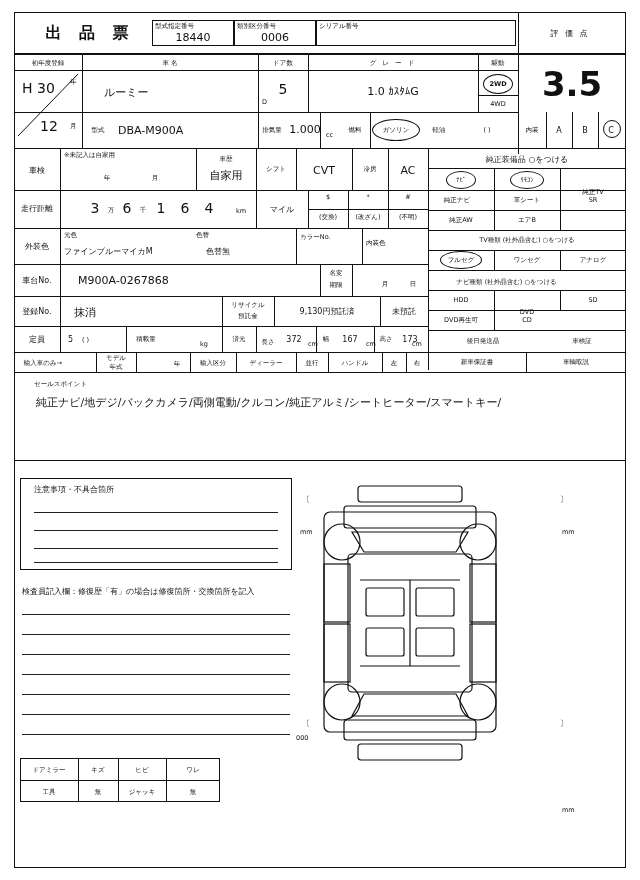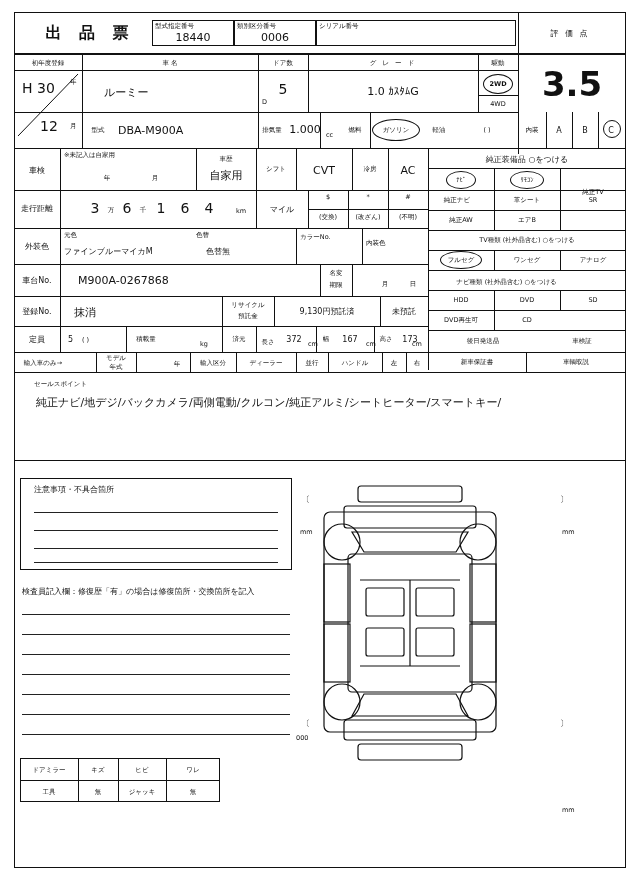--- a/index.html
+++ b/index.html
@@ -290,21 +290,21 @@
   <div class="t vsmall ctr" style="left:428px;top:234px;width:198px;height:12px;">TV種類 (社外品含む) ○をつける</div>
 
   <div class="t vsmall ctr" style="left:428px;top:254px;width:66px;height:12px;">フルセグ</div>
   <div class="t vsmall ctr" style="left:494px;top:254px;width:66px;height:12px;">ワンセグ</div>
   <div class="t vsmall ctr" style="left:560px;top:254px;width:66px;height:12px;">アナログ</div>
   <div class="circ" style="left:440px;top:251px;width:42px;height:18px;"></div>
 
   <div class="t vsmall ctr" style="left:428px;top:276px;width:157px;height:12px;">ナビ種類 (社外品含む) ○をつける</div>
 
   <div class="t vsmall ctr" style="left:428px;top:294px;width:66px;height:12px;text-align:center;">HDD</div>
-  <div class="t vsmall ctr" style="left:494px;top:294px;width:66px;height:12px;">DVD</div>
+  <div class="t vsmall ctr" style="left:494px;top:306px;width:66px;height:12px;">DVD</div>
   <div class="t vsmall ctr" style="left:560px;top:294px;width:66px;height:12px;">SD</div>
 
   <div class="t vsmall ctr" style="left:428px;top:314px;width:66px;height:12px;">DVD再生可</div>
   <div class="t vsmall ctr" style="left:494px;top:314px;width:66px;height:12px;">CD</div>
 
   <div class="t vsmall ctr" style="left:428px;top:335px;width:110px;height:12px;">後日発送品</div>
   <div class="t vsmall ctr" style="left:538px;top:335px;width:88px;height:12px;">車検証</div>
 
   <div class="t vsmall ctr" style="left:428px;top:356px;width:98px;height:12px;">新車保証書</div>
   <div class="t vsmall ctr" style="left:526px;top:356px;width:100px;height:12px;">車輌取説</div>

